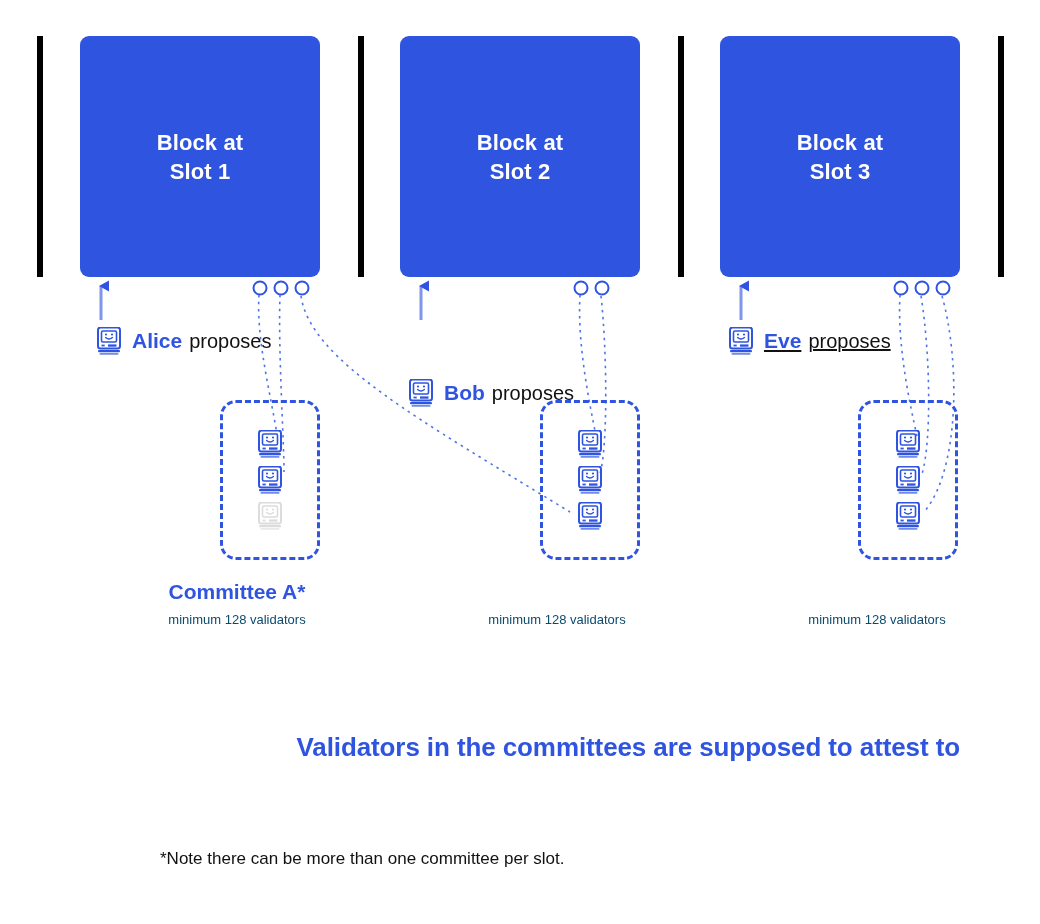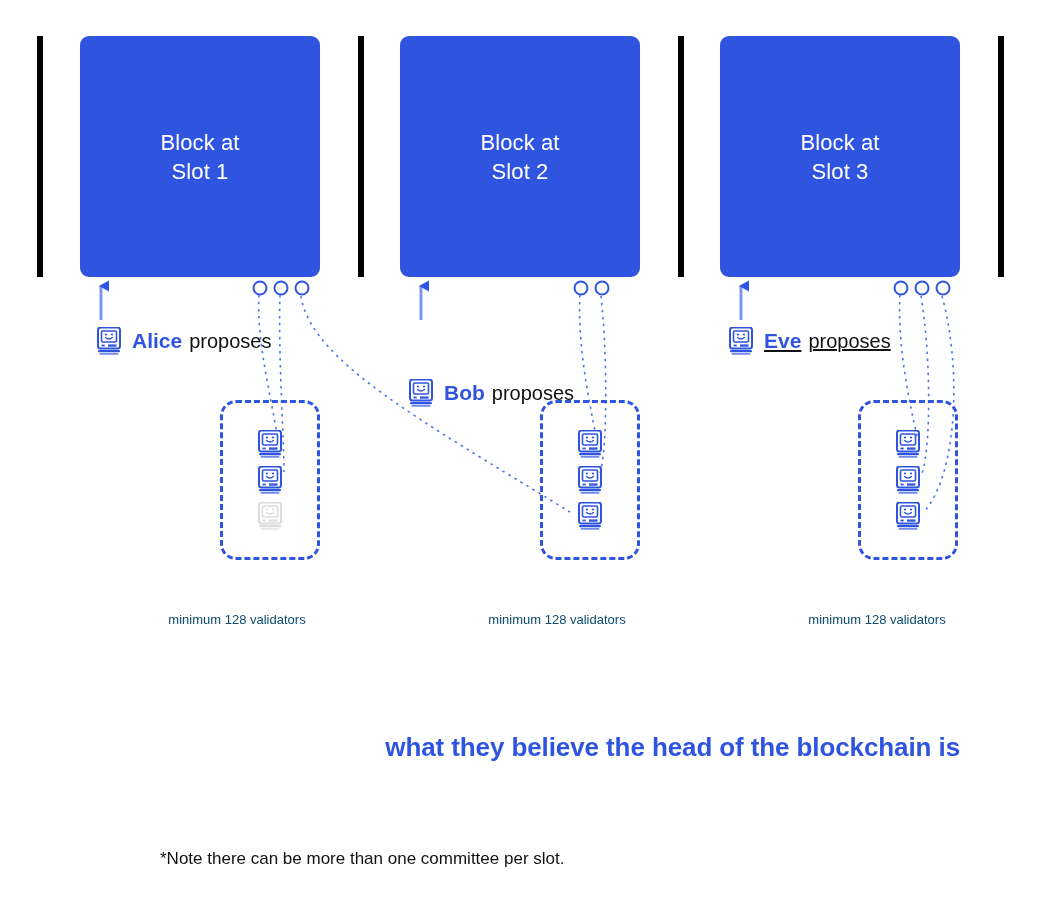--- a/index.html
+++ b/index.html
@@ -33,21 +33,21 @@
 
   
   .block {
     position: absolute;
     top: 36px;
     width: 240px;
     height: 241px;
     background: #2f55e0;
     border-radius: 9px;
     color: #ffffff;
-    font-weight: normal;
+    font-weight: bold;
     font-size: 22px;
     line-height: 29px;
     text-align: center;
     display: flex;
     align-items: center;
     justify-content: center;
     letter-spacing: 0.1px;
   }
   .block .blk-txt { white-space: pre-line; }
 
@@ -313,20 +313,21 @@
           <circle cx="16" cy="7.5" r="1.1" fill="#dcdcdc"></circle>
           <path d="M9.6 10.4 Q13 13.4 16.4 10.4" fill="none" stroke="#dcdcdc" stroke-width="1.4" stroke-linecap="round"></path>
           <rect x="5.5" y="17.6" width="3.2" height="1.8" fill="#dcdcdc"></rect>
           <rect x="12" y="17.4" width="8.5" height="2.3" fill="#dcdcdc"></rect>
           <rect x="2" y="23" width="22" height="2.3" rx="1" fill="#dcdcdc"></rect>
           <rect x="3.5" y="26" width="19" height="1.8" rx="0.9" fill="#e8e8e8"></rect>
         </svg>
       </span>
     </div>
   </div>
+  <div class="cap-title" style="left:77px; top:580px;">Committee A*</div>
   <div class="cap-sub" style="left:77px; top:612px;">minimum 128 validators</div>
 
   <div class="committee-box" style="left:540px; top:400px;">
     <div class="committee-members">
       <span class="mac">
         <svg width="26" height="28" viewBox="0 0 26 28">
           <rect x="2" y="0.5" width="22" height="21" rx="2.5" fill="none" stroke="#2f55e0" stroke-width="2"></rect>
           <rect x="5.5" y="4" width="15" height="11" rx="1.5" fill="#ffffff" stroke="#2f55e0" stroke-width="1.6"></rect>
           <circle cx="10" cy="7.5" r="1.1" fill="#2f55e0"></circle>
           <circle cx="16" cy="7.5" r="1.1" fill="#2f55e0"></circle>
@@ -406,18 +407,18 @@
           <rect x="12" y="17.4" width="8.5" height="2.3" fill="#2f55e0"></rect>
           <rect x="2" y="23" width="22" height="2.3" rx="1" fill="#2f55e0"></rect>
           <rect x="3.5" y="26" width="19" height="1.8" rx="0.9" fill="#6f8bea"></rect>
         </svg>
       </span>
     </div>
   </div>
   <div class="cap-sub" style="left:717px; top:612px;">minimum 128 validators</div>
 
   <div class="headline">
-    <span class="hl-line">what they believe the head of the blockchain is</span>
+    <span class="hl-line">Validators in the committees are supposed to attest to</span>
   </div>
 
   <div class="footnote">*Note there can be more than one committee per slot.</div>
 
 </div>
 
 </body></html>

